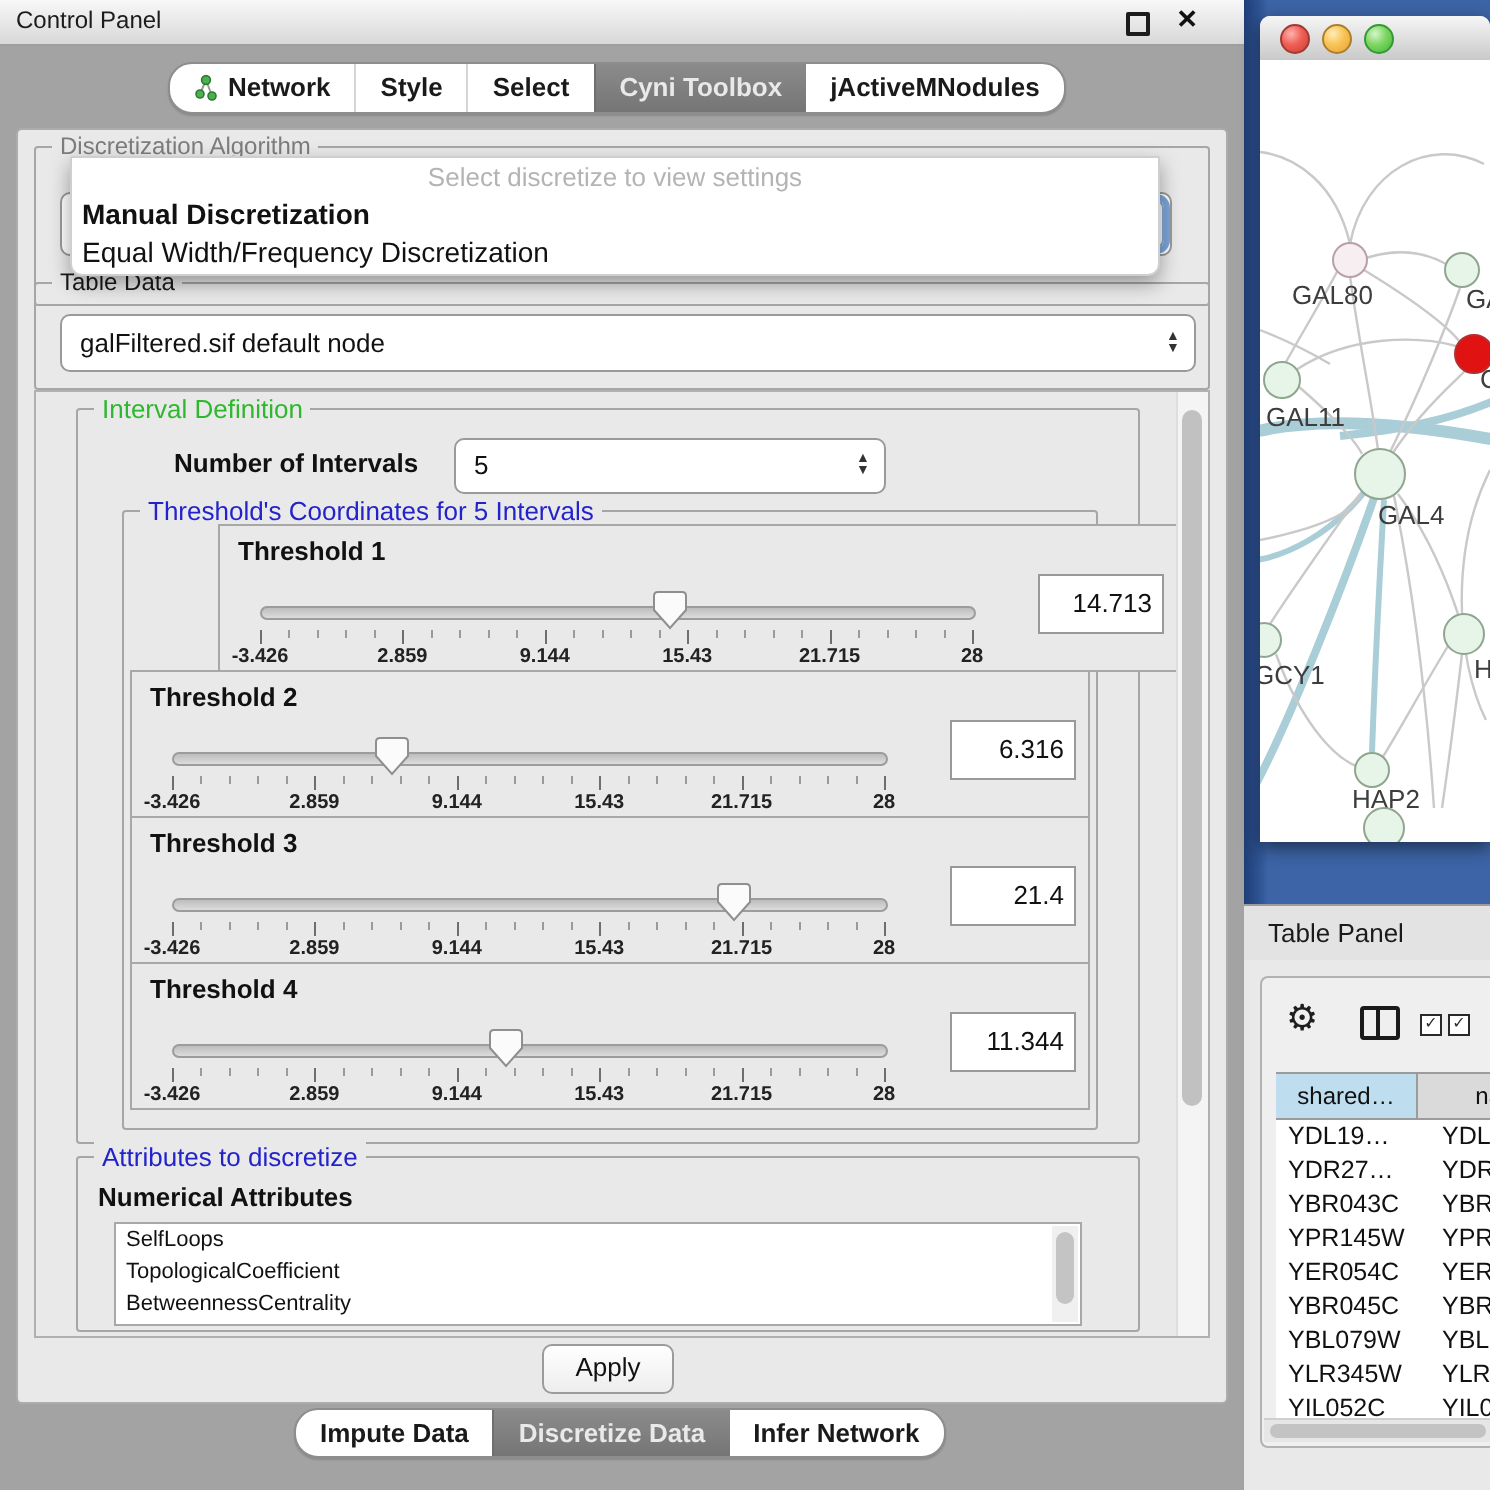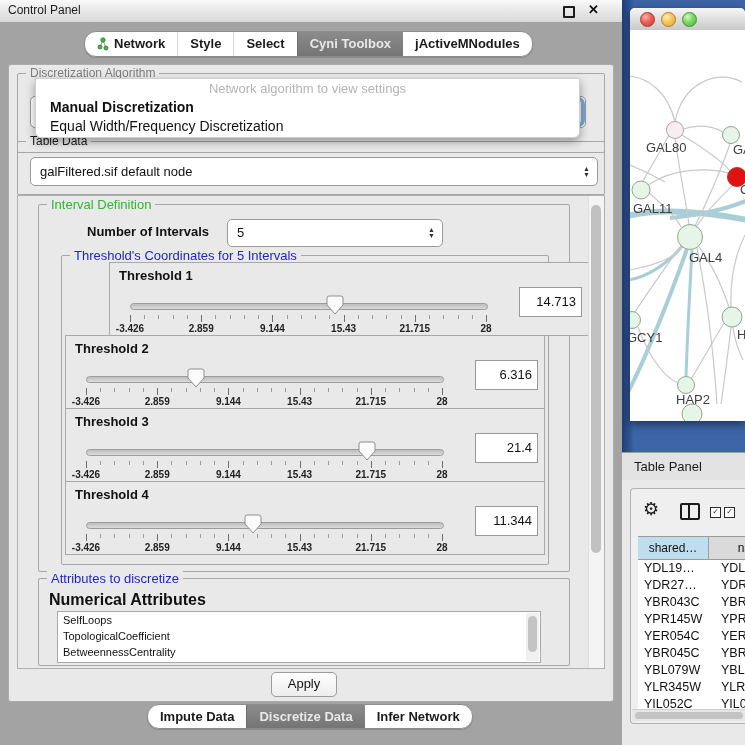--- a/index.html
+++ b/index.html
@@ -33,21 +33,21 @@
   .stepper{position:absolute;right:5px;top:50%;transform:translateY(-50%);width:11px;height:16px;display:flex;flex-direction:column;align-items:center;justify-content:center;color:#333;}
   .stepper .ar{font-size:7px;line-height:6px;}
   .algo-combo{left:12px;top:22px;width:554px;height:30px;}
   .algo-stepper{position:absolute;right:3px;top:3px;width:17px;height:24px;border-radius:4px;
     box-shadow:0 0 0 3px rgba(100,150,210,.85), inset 0 0 0 1px #87a9cf;display:flex;flex-direction:column;align-items:center;justify-content:center;color:#333;background:#f4f6f9;}
   .algo-stepper .ar{font-size:7px;line-height:6px;}
 
   .popup{position:absolute;left:35px;top:78px;width:543px;height:58px;background:#fff;z-index:30;
     border:1px solid #cfcfcf;border-radius:1px 1px 6px 6px;box-shadow:0 4px 10px rgba(0,0,0,.35);}
   .popup .ph{height:19px;line-height:19px;text-align:center;color:#b4b4b4;font-size:13px;}
-  .popup .opt{height:19px;line-height:19px;padding-left:14px;font-size:14px;color:#111;white-space:nowrap;}
+  .popup .opt{height:19px;line-height:19px;padding-left:5px;font-size:14px;color:#111;white-space:nowrap;}
   .popup .opt.b{font-weight:bold;}
 
   .td-group{left:8px;top:76px;width:586px;height:52px;}
   .td-combo{left:12px;top:15px;width:566px;height:27px;}
   .td-combo .ctext{line-height:27px;}
 
   .scrollpanel{position:absolute;left:8px;top:130px;width:586px;height:472px;border:1px solid #b0b0b0;background:#e9e9e9;}
   .vscroll{position:absolute;right:0;top:0;bottom:0;width:15px;background:#f4f4f4;border-left:1px solid #dedede;}
   .vscroll .vthumb{position:absolute;left:2px;top:9px;width:10px;height:348px;background:#c1c1c1;border-radius:6px;}
 
@@ -67,21 +67,21 @@
   .th-ticks-minor{position:absolute;left:0;top:20px;width:357px;height:4px;
     background:repeating-linear-gradient(to right,#9a9a9a 0 1px,transparent 1px 14.24px);}
   .th-ticks-major{position:absolute;left:0;top:20px;width:357px;height:7px;
     background:repeating-linear-gradient(to right,#6e6e6e 0 1px,transparent 1px 71.2px);}
   .th-ticklabels{position:absolute;left:0;top:28px;width:357px;height:12px;}
   .th-ticklabels span{position:absolute;transform:translateX(-50%);font-size:10px;font-weight:bold;color:#222;white-space:nowrap;}
   .th-value{position:absolute;right:6px;top:24px;width:56px;height:28px;background:#fff;border:1px solid #999;
     font-size:13px;color:#111;text-align:right;line-height:28px;padding-right:5px;}
 
   .attr-group{left:20px;top:382px;width:530px;height:86px;}
-  .attr-label{position:absolute;left:10px;top:12px;font-size:16px;font-weight:bold;color:#111;}
+  .attr-label{position:absolute;left:10px;top:12px;font-size:13px;font-weight:bold;color:#111;}
   .attr-list{position:absolute;left:18px;top:32px;width:482px;height:50px;background:#fff;border:1px solid #a8a8a8;overflow:hidden;}
   .attr-list .li{height:16px;line-height:16px;font-size:11px;color:#111;padding-left:5px;white-space:nowrap;}
   .attr-vscroll{position:absolute;right:1px;top:1px;width:13px;height:48px;background:#f0f0f0;}
   .attr-vscroll .vthumb{position:absolute;left:2px;top:3px;width:9px;height:36px;background:#c4c4c4;border-radius:5px;}
 
   .apply-btn{position:absolute;left:262px;top:607px;width:64px;height:23px;background:linear-gradient(#ffffff,#ededed);
     border:1px solid #9b9b9b;border-radius:5px;font-size:13px;color:#111;text-align:center;line-height:22px;}
 
   .bottom-tabbar{position:absolute;top:704px;left:147px;height:23px;display:flex;background:#fff;
     border:1px solid #8d8d8d;border-radius:12px;overflow:hidden;box-shadow:0 1px 1px rgba(0,0,0,.15);}
@@ -310,21 +310,21 @@
         </div>
       <div class="tabseg sel">
           <span>Discretize Data</span>
         </div>
       <div class="tabseg">
           <span>Infer Network</span>
         </div>
     </div>
 
     <div class="popup">
-      <div class="ph">Network algorithm to view settings</div>
+      <div class="ph">Select discretize to view settings</div>
       <div class="opt b">Manual Discretization</div>
       <div class="opt">Equal Width/Frequency Discretization</div>
     </div>
   </div>
 
   <div id="right-region">
     <div class="desktop">
       <div class="macwin">
         <div class="mactitle">
           <span class="light red"></span>

